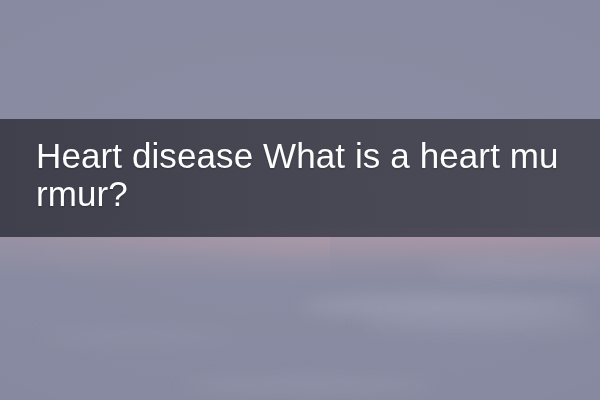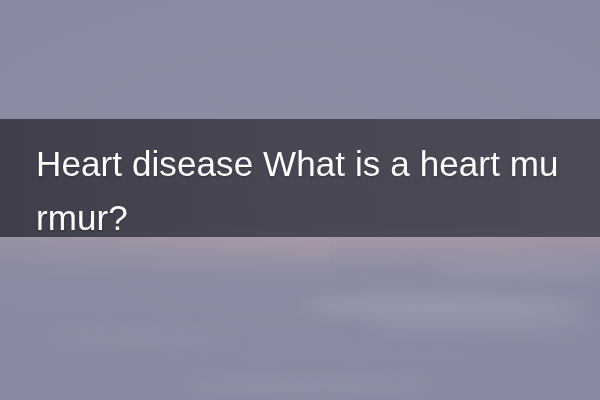--- a/index.html
+++ b/index.html
@@ -126,21 +126,21 @@
     display: flex;
     align-items: flex-start;
     box-sizing: border-box;
     padding: 18px 16px 0 36px;
   }
 
   .caption-title {
     margin: 0;
     color: #fdfdfd;
     font-size: 35px;
-    line-height: 54px;
+    line-height: 38px;
     font-weight: 400;
     letter-spacing: 0.1px;
     word-break: break-all;
     overflow-wrap: anywhere;
     max-width: 534px;
     text-shadow: 0 1px 2px rgba(0,0,0,0.28);
   }
 </style>
 </head>
 <body>

